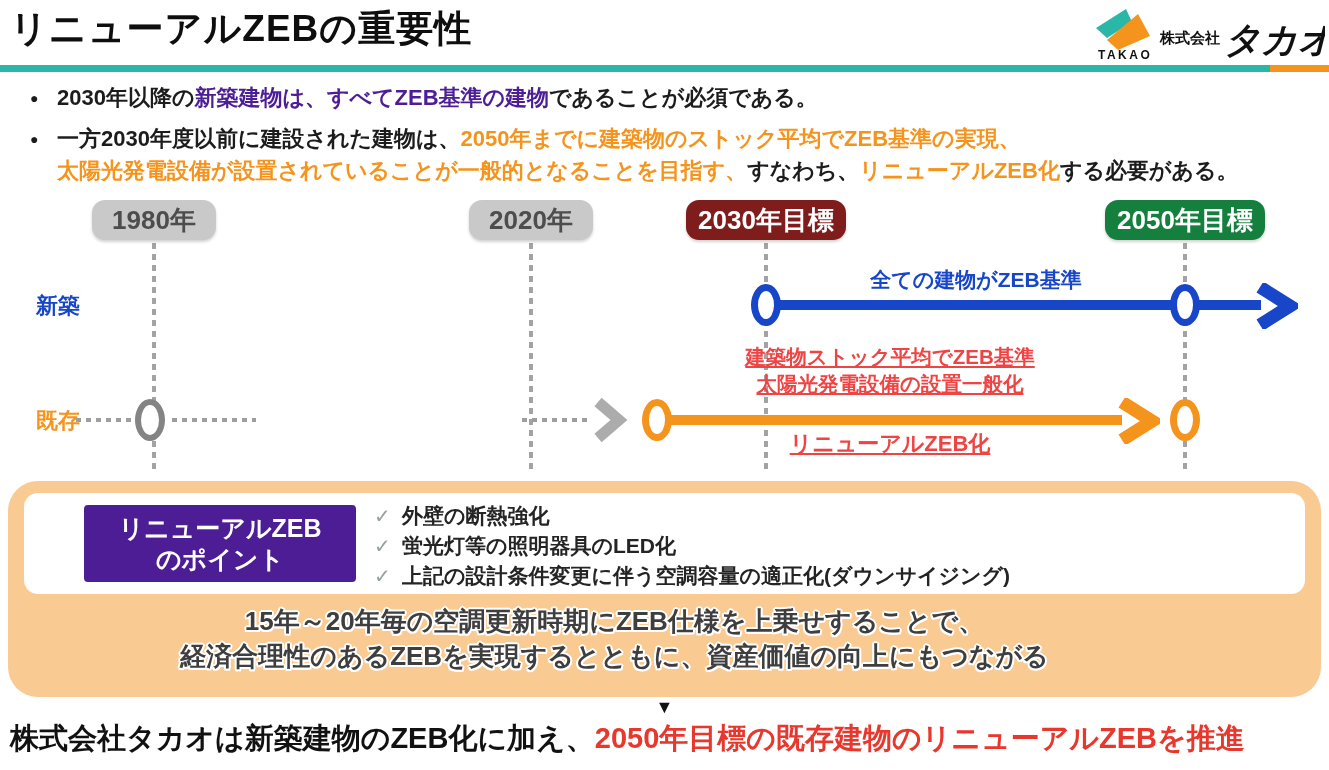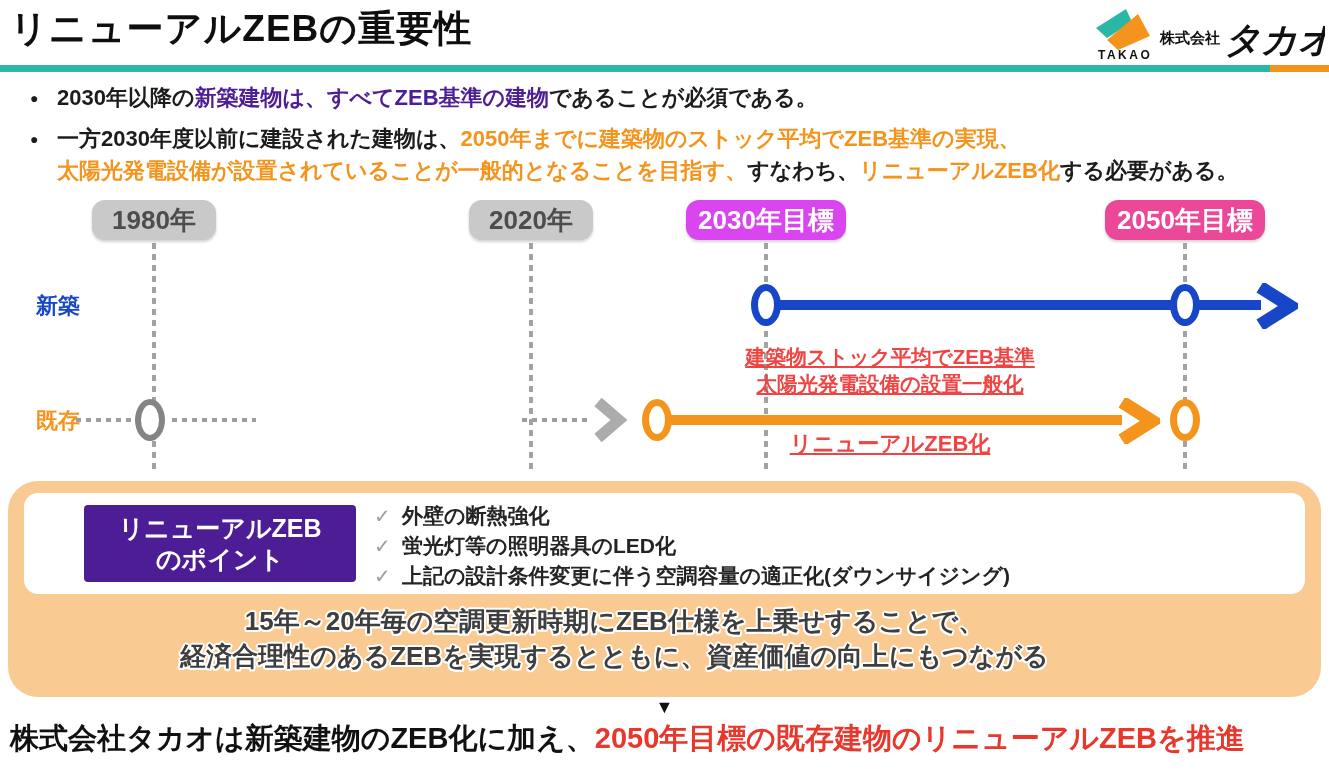--- a/index.html
+++ b/index.html
@@ -19,22 +19,22 @@
   .brow{display:flex;align-items:flex-start;}
   .bdot{width:16px;font-size:14px;line-height:32px;color:#1c1c1c;margin-right:11px;flex:none;}
   .btxt{font-size:22px;line-height:32px;font-weight:600;color:#1c1c1c;}
   .btxt .em-blue{color:#4c1d95;font-weight:700;}
   .btxt .em-orange{color:#f5941d;font-weight:800;}
 
   
   .badge{top:200px;height:40px;border-radius:13px;display:flex;align-items:center;justify-content:center;
          font-weight:800;font-size:26px;box-shadow:0 2px 3px rgba(0,0,0,.18);}
   .badge-gray{background:#c9c9c9;color:#4d4d4d;}
-  .badge-blue{background:#d946ef;color:#fff;}
-  .badge-orange{background:#ec4899;color:#fff;}
+  .badge-blue{background:#7f1d1d;color:#fff;}
+  .badge-orange{background:#15803d;color:#fff;}
   .vline{top:243px;height:230px;width:4px;
          background:repeating-linear-gradient(to bottom,#a3a3a3 0 6px,transparent 6px 11px);}
   .rowlab{font-size:22px;font-weight:800;}
   .rowlab-blue{color:#1747c8;}
   .rowlab-orange{color:#f5941d;}
   .shaft{height:10px;}
   .shaft-blue{background:#1747c8;}
   .shaft-orange{background:#f5941d;}
   .ring{width:30px;height:42px;border-radius:50%;background:#fff;box-sizing:border-box;}
   .ring-blue{border:7px solid #1747c8;}
@@ -104,20 +104,21 @@
   <div class="abs vline" style="left:529px;"></div>
   <div class="abs vline" style="left:764px;"></div>
   <div class="abs vline" style="left:1183px;"></div>
 
   <div class="abs badge badge-gray" style="left:92px;width:124px;">1980年</div>
   <div class="abs badge badge-gray" style="left:469px;width:124px;">2020年</div>
   <div class="abs badge badge-blue" style="left:686px;width:160px;">2030年目標</div>
   <div class="abs badge badge-orange" style="left:1105px;width:160px;">2050年目標</div>
 
   <div class="abs rowlab rowlab-blue" style="left:36px;top:291px;">新築</div>
+  <div class="abs tl-label tl-blue" style="left:766px;width:420px;top:266px;font-size:21px;">全ての建物がZEB基準</div>
   <div class="abs shaft shaft-blue" style="left:766px;top:300px;width:495px;"></div>
   <svg class="abs" style="left:1252px;top:283px;" width="46" height="46" viewBox="0 0 46 46">
     <polyline points="8,4 38,23 8,42" fill="none" stroke="#1747c8" stroke-width="13"></polyline>
   </svg>
   <div class="abs ring ring-blue" style="left:751px;top:284px;"></div>
   <div class="abs ring ring-blue" style="left:1170px;top:284px;"></div>
 
   <div class="abs rowlab rowlab-orange" style="left:36px;top:406px;">既存</div>
   <div class="abs hdots" style="left:76px;width:58px;"></div>
   <div class="abs ring ring-gray" style="left:135px;top:399px;"></div>

